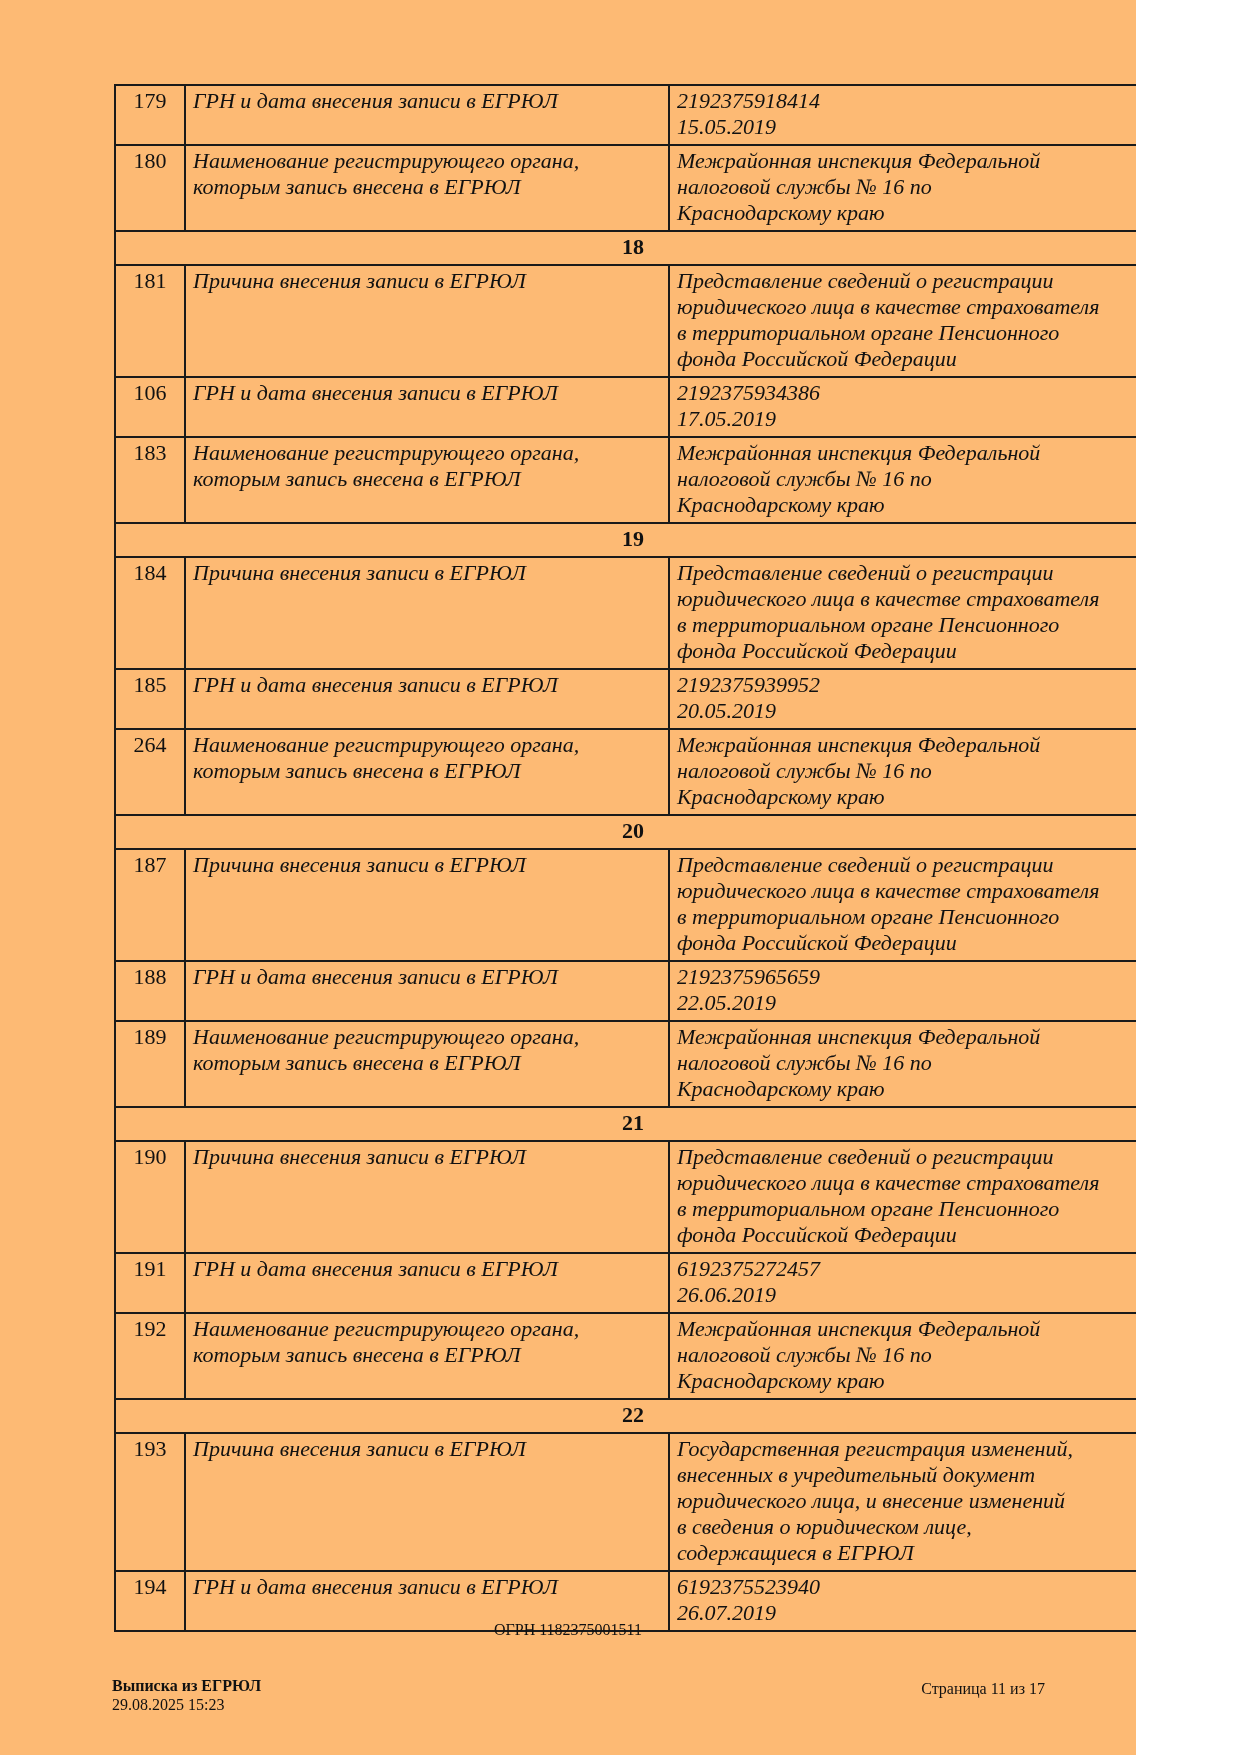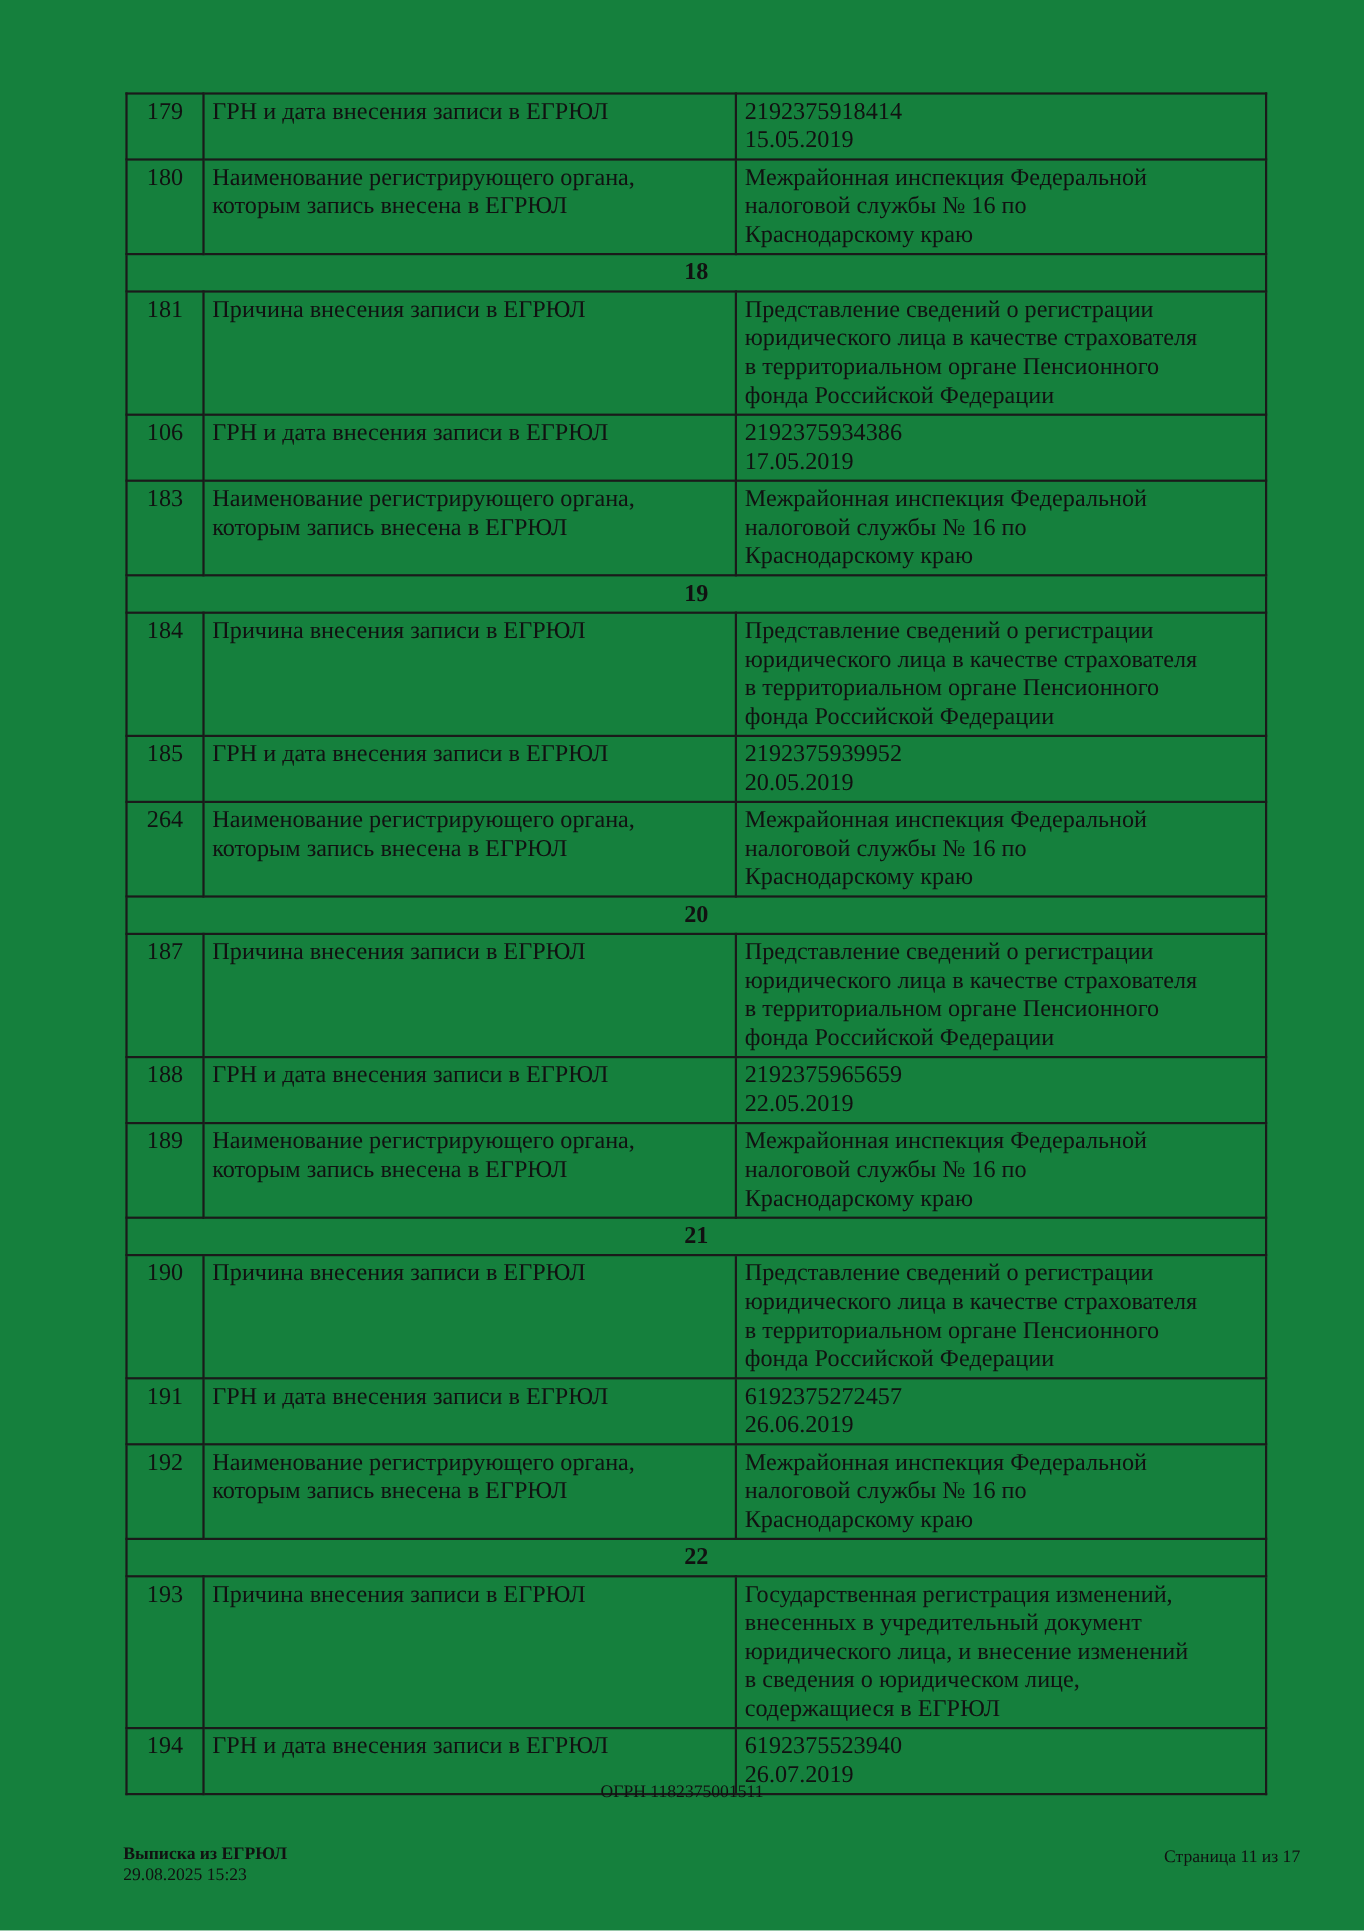--- a/index.html
+++ b/index.html
@@ -2,23 +2,23 @@
 <html><head>
 <meta charset="utf-8">
 <style>
   html, body {
     margin: 0;
     padding: 0;
     background: #ffffff;
   }
   .page {
     position: relative;
-    width: 1240px;
+    width: 1136px;
     height: 1755px;
-    background: #15803d;
+    background: #fdba74;
     font-family: "Liberation Serif", "DejaVu Serif", serif;
     color: #111111;
     overflow: hidden;
   }
   table.egrul-table {
     position: absolute;
     left: 114px;
     top: 84px;
     width: 1036px;
     border-collapse: collapse;
@@ -32,20 +32,21 @@
     padding: 2px 7px 4px 7px;
   }
   .egrul-table td.num-cell {
     text-align: center;
     padding-left: 2px;
     padding-right: 2px;
   }
   .egrul-table td.label-cell,
   .egrul-table td.value-cell {
     white-space: pre-line;
+    font-style: italic;
   }
   .egrul-table td.section-cell {
     text-align: center;
     font-weight: bold;
     padding: 2px 0 4px 0;
     margin-top: 40px;
   }
   .footer-left {
     position: absolute;
     left: 112px;
@@ -61,21 +62,21 @@
     position: absolute;
     left: 0;
     right: 0;
     top: 1620px;
     text-align: center;
     font-size: 16px;
     line-height: 19px;
   }
   .footer-right {
     position: absolute;
-    right: 58px;
+    right: 91px;
     top: 1679px;
     font-size: 16px;
     line-height: 19px;
   }
 </style>
 </head>
 <body>
 
 <div class="page">
 

